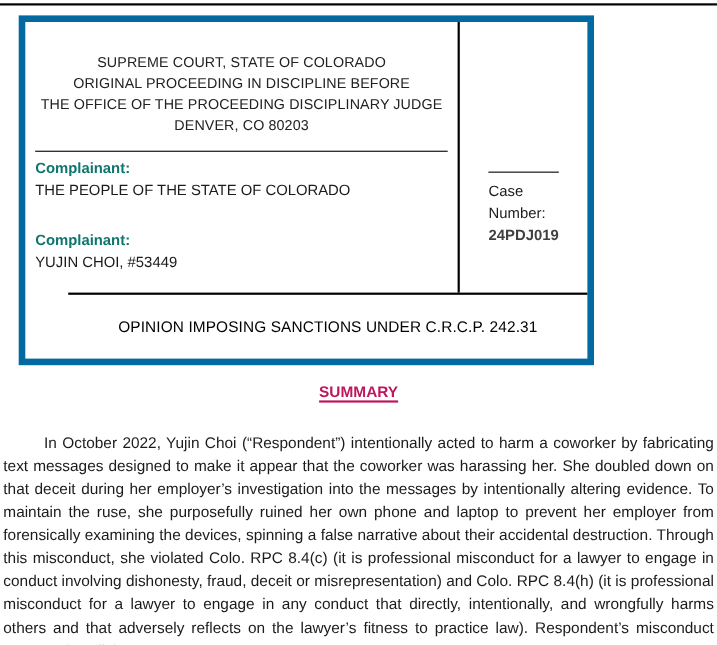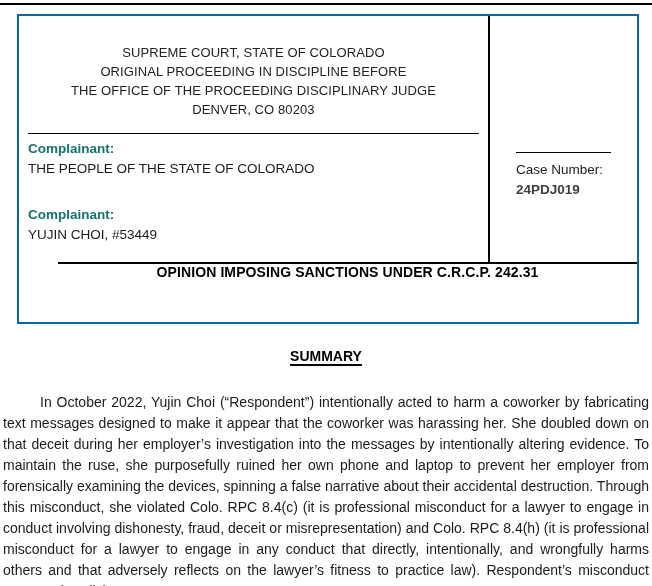--- a/index.html
+++ b/index.html
@@ -8,22 +8,22 @@
     background: #ffffff;
     font-family: "Liberation Sans", sans-serif;
     color: #1b1b1b;
     -webkit-font-smoothing: antialiased;
   }
   .page { position: relative; width: 652px; height: 586px; overflow: hidden; background: #fff; }
 
   .top-rule { position: absolute; top: 3px; left: 0; width: 652px; height: 2px; background: #000; }
 
   .caption-table {
-    position: absolute; top: 14px; left: 17px; width: 622px;
-    border: 2px solid #0369a1; box-sizing: border-box; background: #fff;
+    position: absolute; top: 14px; left: 17px; width: 523px;
+    border: 6px solid #0369a1; box-sizing: border-box; background: #fff;
   }
   .row1 { display: flex; height: 246px; }
   .cell-left  { width: 469px; box-sizing: border-box; padding: 0 9px; }
   .cell-right { flex: 1; border-left: 2px solid #000; box-sizing: border-box; padding: 0 26px; }
 
   .court-block {
     margin-top: 27px; text-align: center;
     font-size: 13px; line-height: 19px; color: #222; letter-spacing: 0.1px;
   }
   .cell-rule { border-bottom: 1.5px solid #000; height: 0; }
@@ -32,27 +32,27 @@
 
   .party-label { font-weight: bold; font-size: 13.5px; line-height: 20px; margin-top: 5px; color: #0f766e; }
   .party-name  { font-size: 13.5px; line-height: 20px; }
   .party-gap   { height: 21px; }
 
   .case-label  { font-size: 13.5px; line-height: 20px; margin-top: 7px; }
   .case-number { font-weight: bold; font-size: 13.5px; line-height: 20px; color: #404040; }
 
   .row2 {
     border-top: 2px solid #000; height: 58px;
-    display: flex; justify-content: center;
-    font-weight: bold; font-size: 14px; color: #000; letter-spacing: 0.1px; margin-left: 39px;
+    display: flex; align-items: center; justify-content: center;
+    font-weight: normal; font-size: 14px; color: #000; letter-spacing: 0.1px; margin-left: 39px;
   }
 
   .summary-heading {
     position: absolute; top: 346px; left: 0; width: 652px;
-    text-align: center; font-weight: bold; font-size: 14px; color: #000000;
+    text-align: center; font-weight: bold; font-size: 14px; color: #be185d;
     line-height: 20px;
   }
   .summary-heading span {
     text-decoration: underline;
     text-decoration-thickness: 1.5px;
     text-underline-offset: 3px;
   }
 
   .body-paragraph {
     position: absolute; top: 378px; left: 3px; width: 646px;

